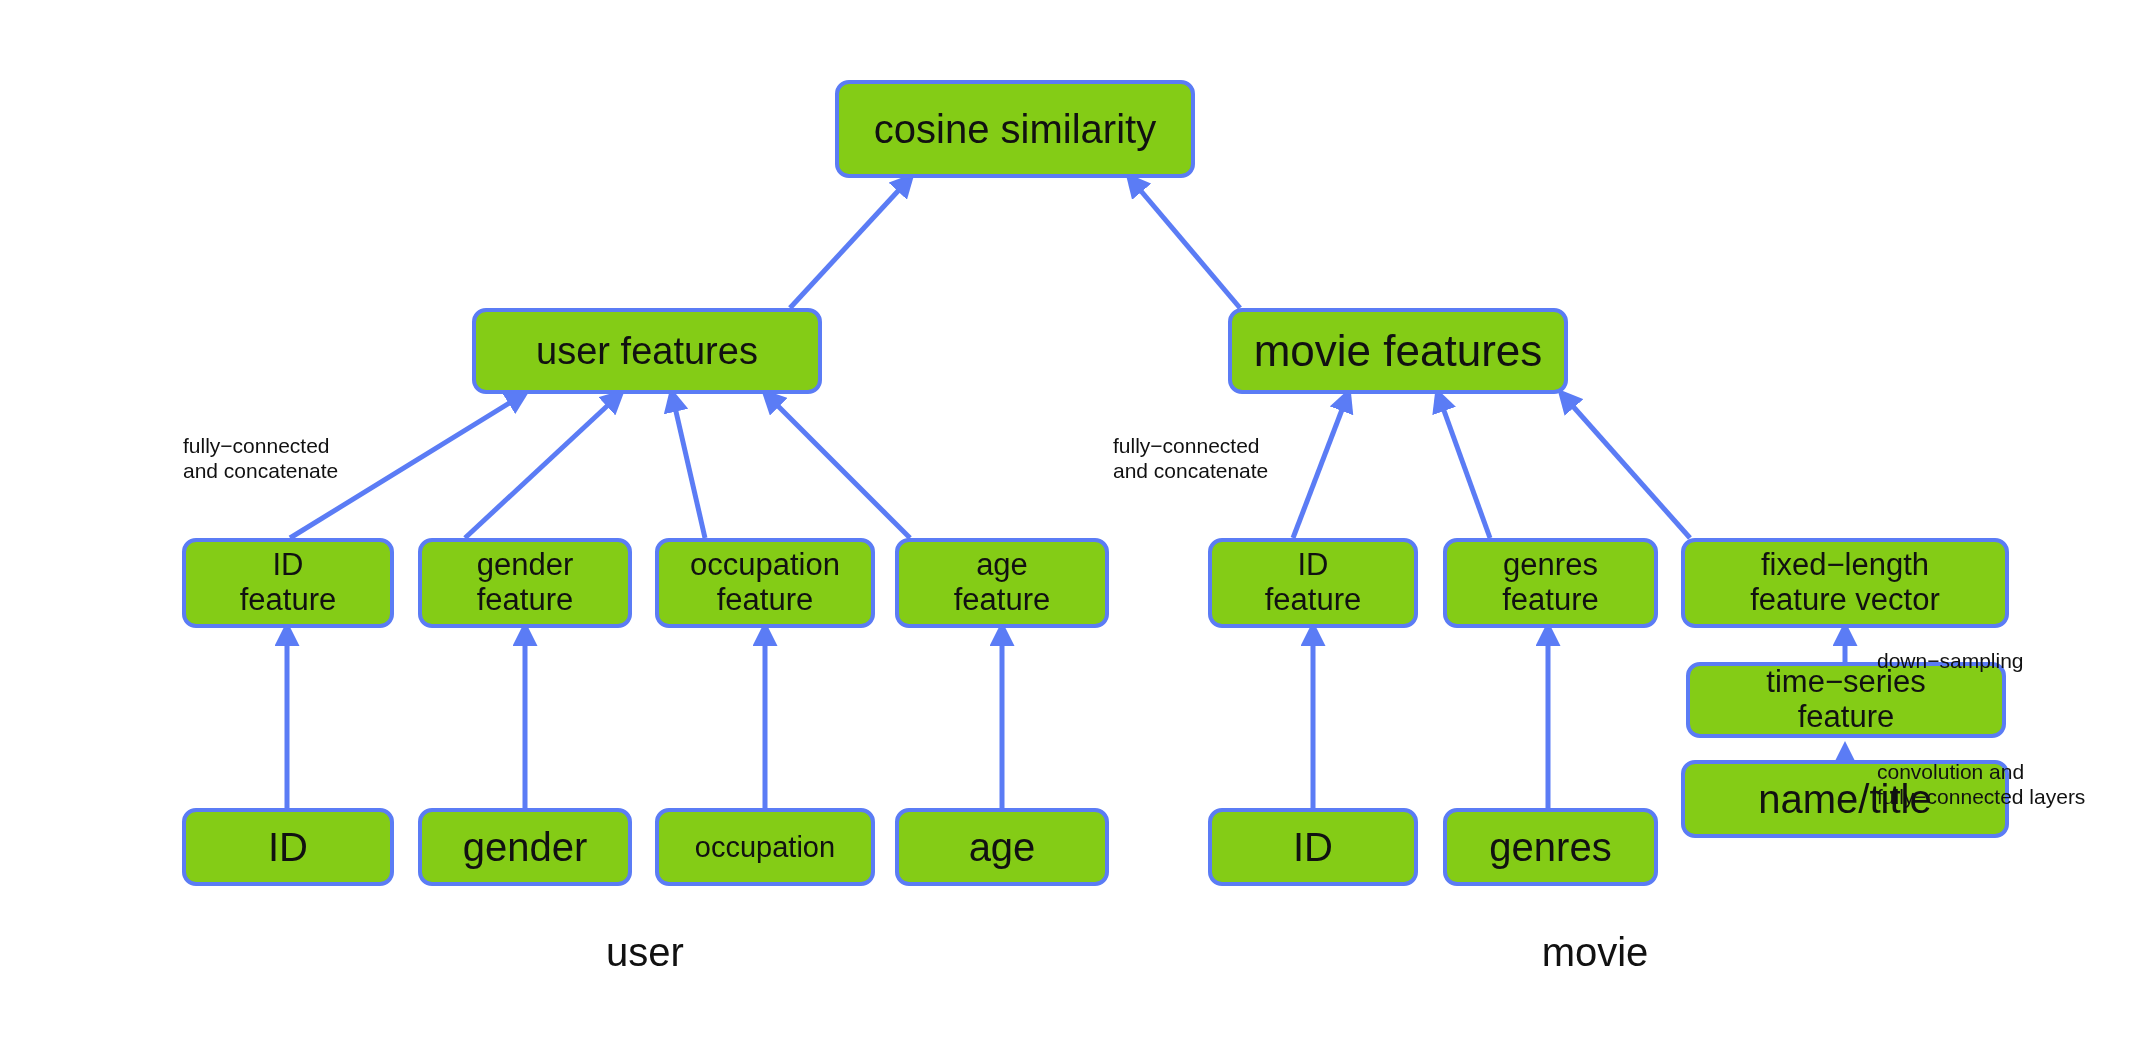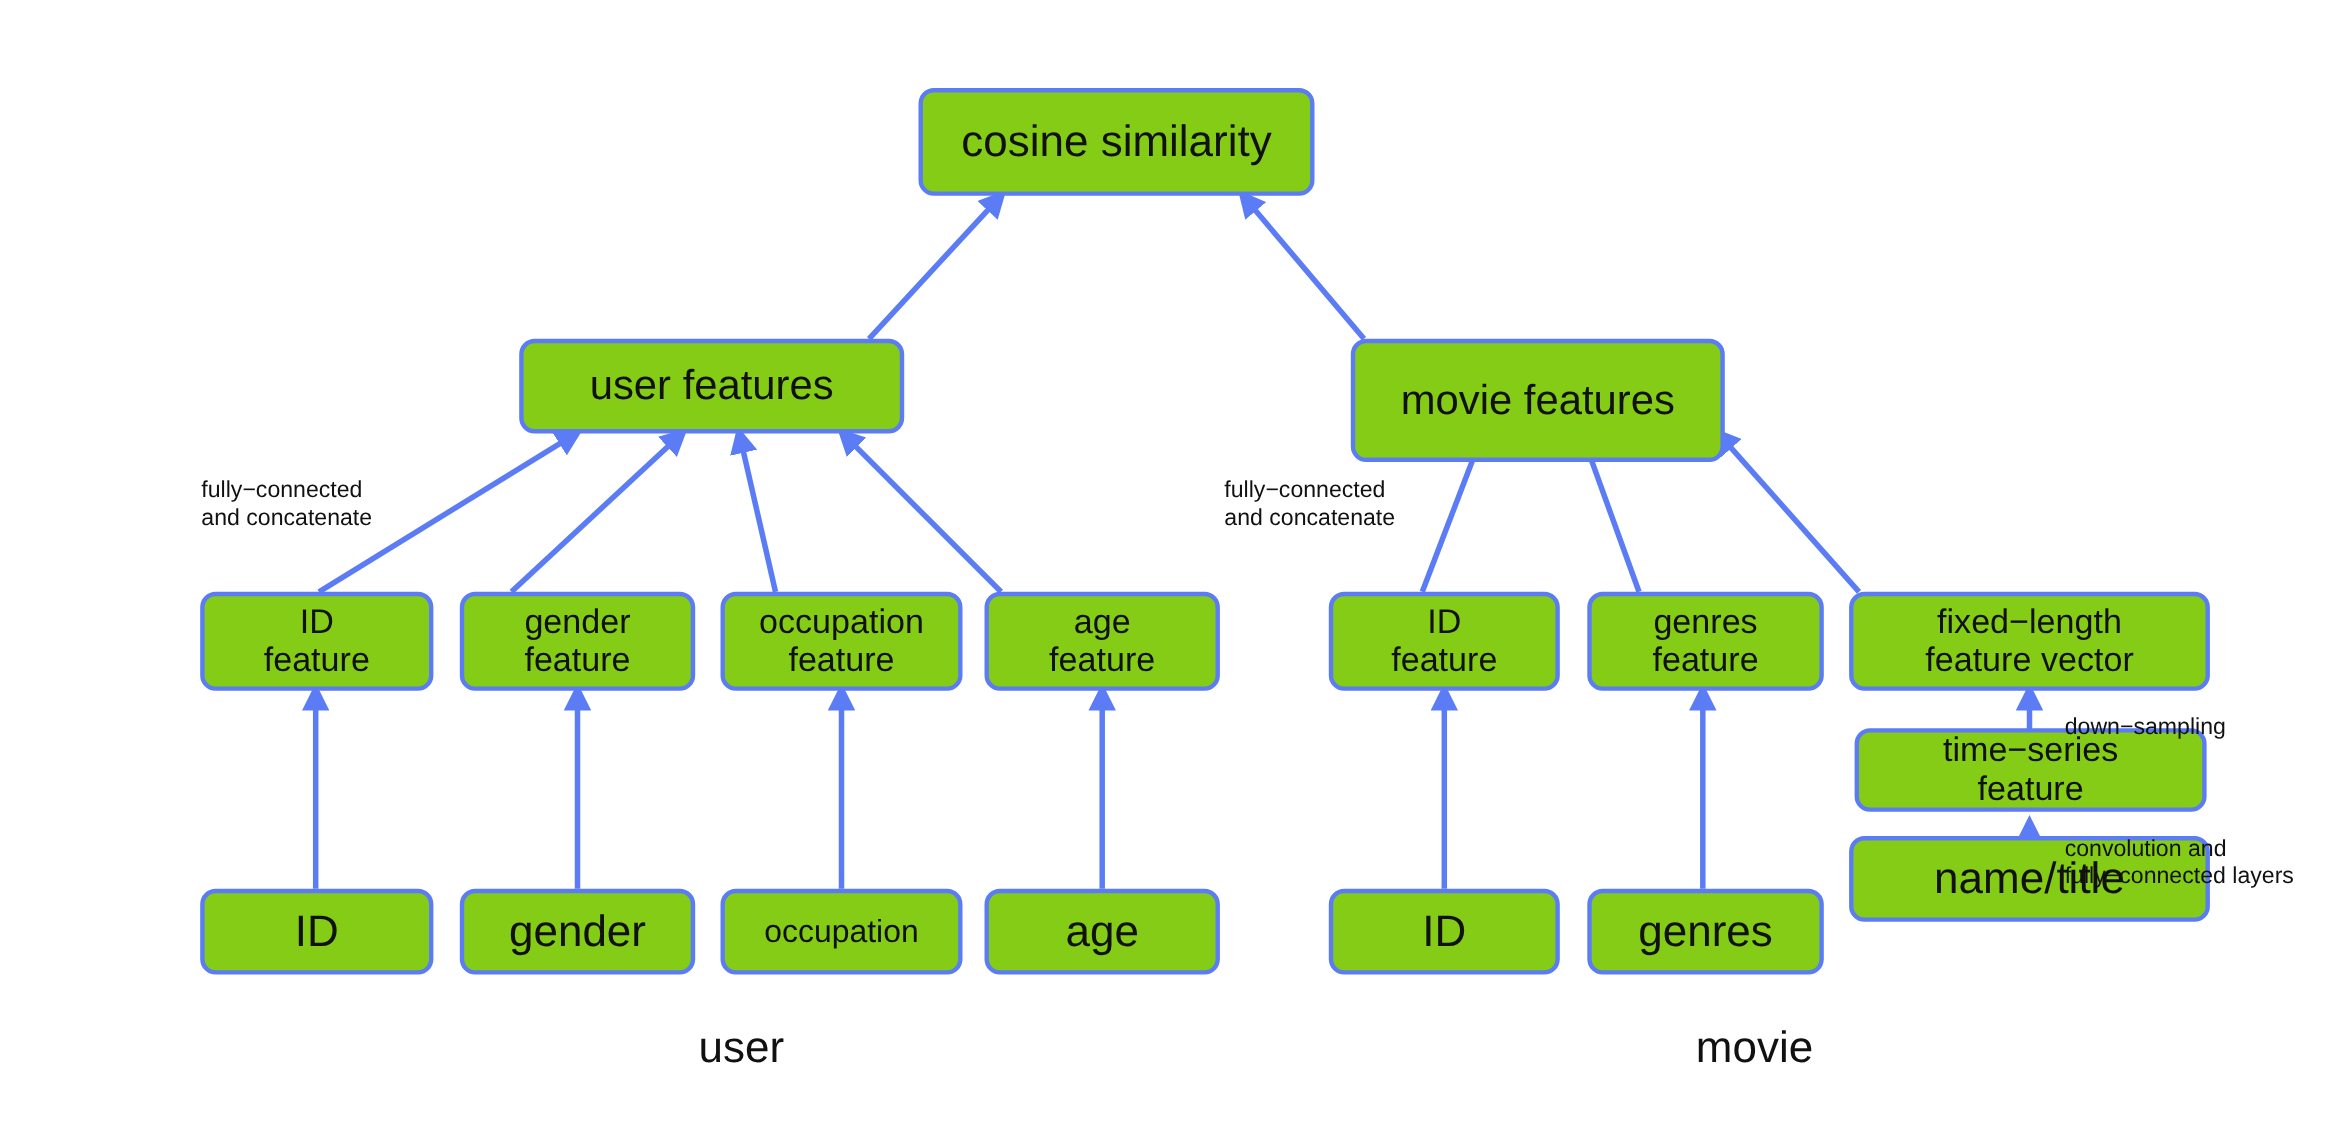--- a/index.html
+++ b/index.html
@@ -89,21 +89,21 @@
       <line x1="1548" y1="808" x2="1548" y2="628"></line>
       <line x1="1845" y1="688" x2="1845" y2="628"></line>
       <line x1="1845" y1="808" x2="1845" y2="748"></line>
     </g>
   </svg>
 
   <div class="node" style="left:835px; top:80px; width:360px; height:98px; font-size:40px;">cosine similarity</div>
 
   <div class="node" style="left:472px; top:308px; width:350px; height:86px; font-size:38px;">user features</div>
 
-  <div class="node" style="left:1228px; top:308px; width:340px; height:112px; font-size:38px;">movie features</div>
+  <div class="node" style="left:1228px; top:308px; width:340px; height:86px; font-size:44px;">movie features</div>
 
   <div class="node" style="left:182px; top:538px; width:212px; height:90px; font-size:31px;">ID
 feature</div>
   <div class="node" style="left:418px; top:538px; width:214px; height:90px; font-size:31px;">gender
 feature</div>
   <div class="node" style="left:655px; top:538px; width:220px; height:90px; font-size:31px;">occupation
 feature</div>
   <div class="node" style="left:895px; top:538px; width:214px; height:90px; font-size:31px;">age
 feature</div>
 
@@ -131,17 +131,17 @@
 
 
   <div class="ann" style="left:1113px; top:434px; width:250px;">fully−connected
 and concatenate</div>
 
   <div class="ann" style="left:1877px; top:649px; width:250px;">down−sampling</div>
 
   <div class="ann" style="left:1877px; top:760px; width:256px;">convolution and
 fully−connected layers</div>
 
-  <div class="grouplabel" style="left:574px; top:930px; width:200px;">user</div>
+  <div class="grouplabel" style="left:545px; top:930px; width:200px;">user</div>
 
   <div class="grouplabel" style="left:1485px; top:930px; width:220px;">movie</div>
 
 </div>
 
 </body></html>

